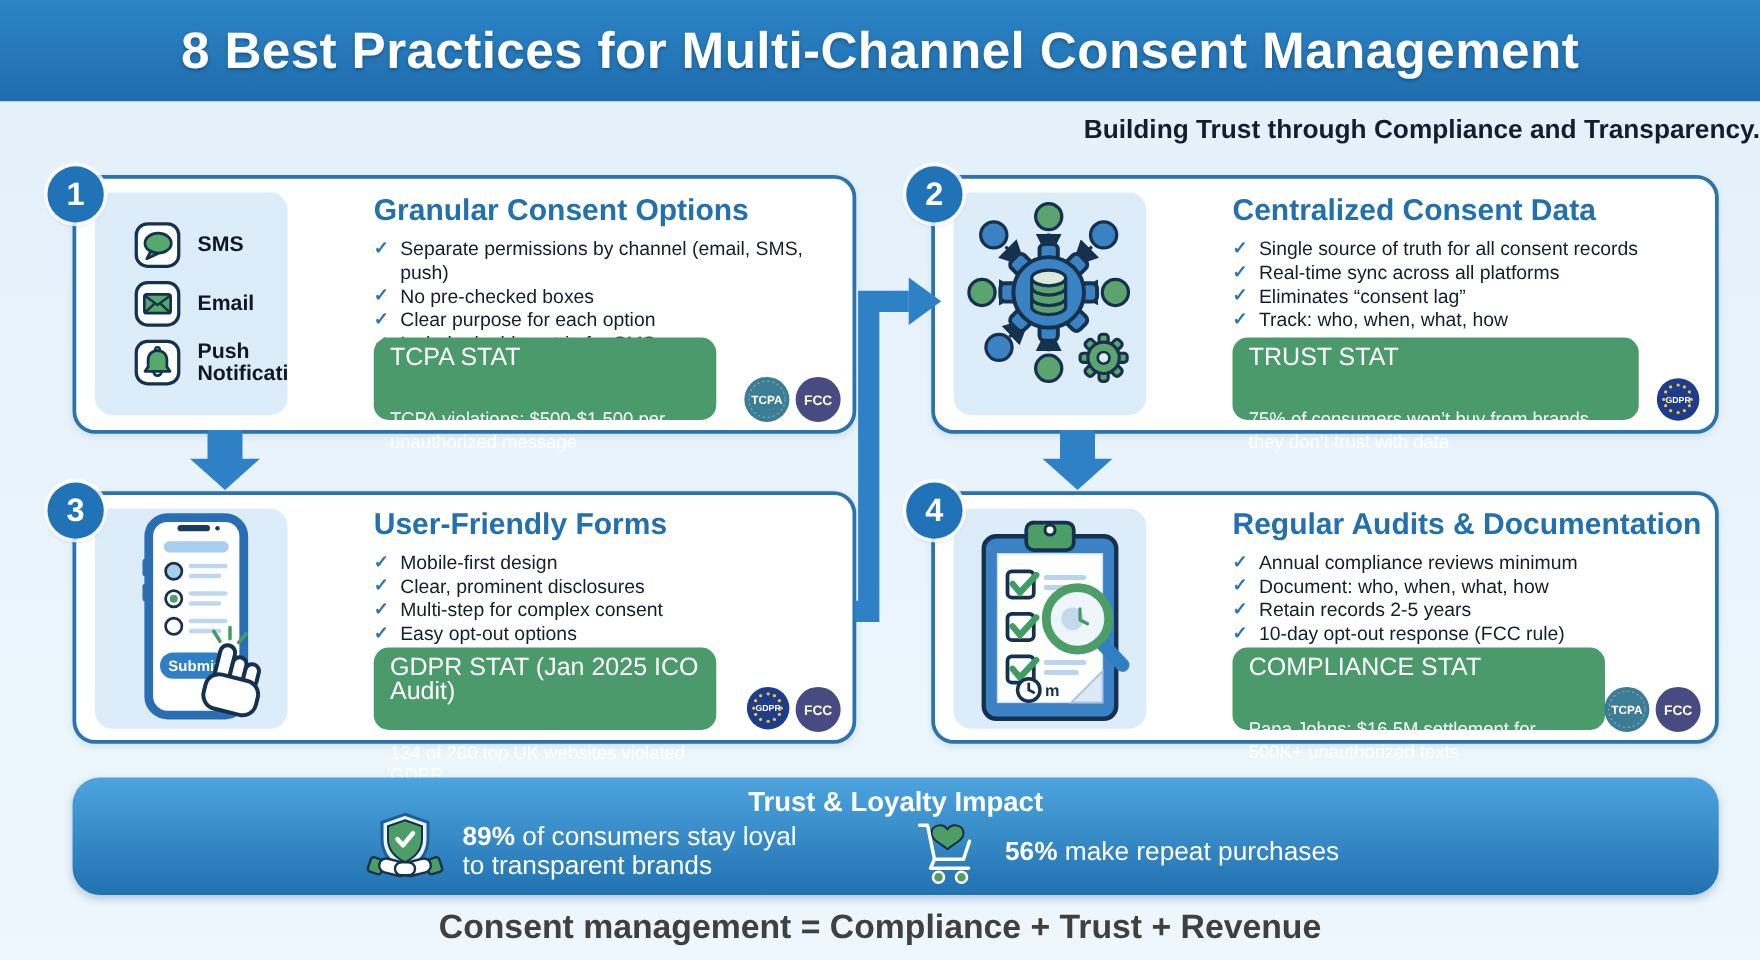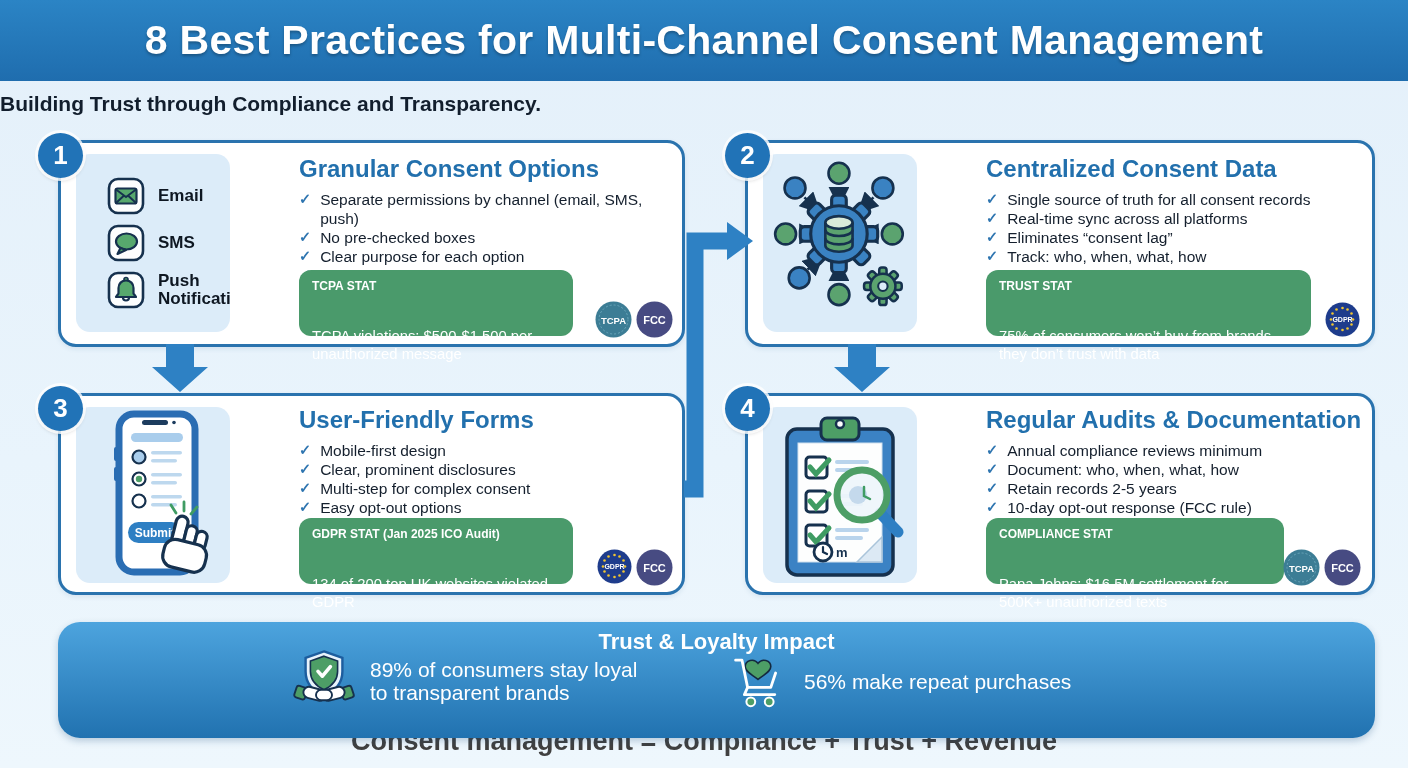--- a/index.html
+++ b/index.html
@@ -7,21 +7,21 @@
     width:1408px;height:768px;position:relative;overflow:hidden;
     background:linear-gradient(180deg,#e4f0fa 0%,#e9f4fc 60%,#eef7fd 100%);
     font-family:"Liberation Sans", sans-serif;
   }
   
   .header{position:absolute;left:0;top:0;width:1408px;height:81px;
     background:linear-gradient(180deg,#2b84c5,#1f6dae);
     display:flex;align-items:center;justify-content:center;}
   .header-title{color:#fff;font-size:41px;font-weight:bold;margin:0;
     text-shadow:0 2px 3px rgba(0,0,0,.28);letter-spacing:.3px;}
-  .subtitle{position:absolute;top:92px;left:0;width:100%;text-align:left;
+  .subtitle{position:absolute;top:92px;left:0;width:100%;text-align:right;
     font-size:21px;font-weight:bold;color:#121e2d;}
   
   .card{position:absolute;background:#fff;border:3px solid #2a73ae;border-radius:18px;
     box-sizing:border-box;box-shadow:0 2px 5px rgba(25,80,130,.10);z-index:2;}
   #card1{left:58px;top:140px;width:627px;height:207px;}
   #card2{left:745px;top:140px;width:630px;height:207px;}
   #card3{left:58px;top:393px;width:627px;height:202px;}
   #card4{left:745px;top:393px;width:630px;height:202px;}
   .numbadge{position:absolute;left:-23px;top:-10px;width:45px;height:45px;border-radius:50%;
     background:#2173b7;color:#fff;font-size:26px;font-weight:bold;
@@ -43,71 +43,71 @@
   .checks li{display:flex;gap:9px;align-items:flex-start;
     font-size:15.5px;color:#141f2d;line-height:19px;}
   .ck{color:#2e75b0;font-weight:bold;font-size:14.5px;line-height:19px;}
   .stat{position:absolute;left:238px;background:#4a9a6b;border-radius:12px;color:#fff;
     padding:7px 13px;box-sizing:border-box;height:66px;}
   #card1 .stat,#card2 .stat{top:127px;}
   #card3 .stat,#card4 .stat{top:122px;}
   #card1 .stat,#card3 .stat{width:274px;}
   #card2 .stat{width:325px;}
   #card4 .stat{width:298px;}
-  .stat-title{font-weight:bold;font-size:12px;line-height:19px;}
+  .stat-title{font-weight:normal;font-size:20px;line-height:19px;}
   .stat-body{font-size:14.8px;line-height:17.5px;margin-top:32px;}
   .badges{position:absolute;display:flex;gap:4px;}
   #card1 .badges{right:9px;bottom:6px;}
   #card2 .badges{right:12px;bottom:7px;}
   #card3 .badges{right:9px;bottom:6px;}
   #card4 .badges{right:11px;bottom:6px;}
   
   .arrows{position:absolute;left:0;top:0;width:1408px;height:768px;pointer-events:none;z-index:5;}
   
-  .banner{position:absolute;left:58px;top:622px;width:1317px;height:116px;border-radius:22px;
+  .banner{position:absolute;left:58px;top:622px;width:1317px;height:94px;border-radius:22px;
     background:linear-gradient(180deg,#4da4de,#2172b0);
     box-shadow:0 3px 7px rgba(20,70,120,.25);z-index:2;}
   .banner-title{text-align:center;color:#fff;font-size:22px;font-weight:bold;padding-top:7px;}
   .bstat{position:absolute;top:27px;display:flex;align-items:center;gap:14px;}
   #bstat1{left:234px;}
   #bstat2{left:668px;}
   .bstat svg{width:64px;height:64px;flex:none;}
   .bstat-text{color:#fff;font-size:21px;line-height:23px;}
-  .bstat-text b{font-weight:normal;margin-top:32px;}
+  .bstat-text b{font-weight:bold;margin-top:32px;}
   
   .footer{position:absolute;top:726px;left:0;width:100%;text-align:center;
     font-size:27px;font-weight:bold;color:#404040;}
 </style>
 </head>
 <body>
 
 <div class="header">
   <h1 class="header-title">8 Best Practices for Multi-Channel Consent Management</h1>
 </div>
 <div class="subtitle">Building Trust through Compliance and Transparency.</div>
 
 <div class="card" id="card1">
   <div class="numbadge">1</div>
   <div class="panel">
     <div class="channel-list">
       <div class="channel">
         <svg viewBox="0 0 40 40">
           <rect x="3" y="3" width="34" height="34" rx="9" fill="#fdfefe" stroke="#16314e" stroke-width="2.6"></rect>
+          <ellipse cx="20.5" cy="18.5" rx="10.5" ry="8" fill="#57a86d" stroke="#16314e" stroke-width="2.2"></ellipse>
+          <path d="M14.5 25 L11.5 31 L20 27 Z" fill="#57a86d" stroke="#16314e" stroke-width="2.2" stroke-linejoin="round"></path>
+        </svg>
+        <span class="channel-label">SMS</span>
+      </div>
+      <div class="channel">
+        <svg viewBox="0 0 40 40">
+          <rect x="3" y="3" width="34" height="34" rx="9" fill="#fdfefe" stroke="#16314e" stroke-width="2.6"></rect>
           <rect x="9.5" y="12.5" width="21" height="15" rx="2" fill="#57a86d" stroke="#16314e" stroke-width="2.2"></rect>
           <path d="M10 13.5 L20 21 L30 13.5 M10 27 L17 20.5 M30 27 L23 20.5" fill="none" stroke="#16314e" stroke-width="2" stroke-linecap="round"></path>
         </svg>
         <span class="channel-label">Email</span>
-      </div>
-      <div class="channel">
-        <svg viewBox="0 0 40 40">
-          <rect x="3" y="3" width="34" height="34" rx="9" fill="#fdfefe" stroke="#16314e" stroke-width="2.6"></rect>
-          <ellipse cx="20.5" cy="18.5" rx="10.5" ry="8" fill="#57a86d" stroke="#16314e" stroke-width="2.2"></ellipse>
-          <path d="M14.5 25 L11.5 31 L20 27 Z" fill="#57a86d" stroke="#16314e" stroke-width="2.2" stroke-linejoin="round"></path>
-        </svg>
-        <span class="channel-label">SMS</span>
       </div>
       <div class="channel">
         <svg viewBox="0 0 40 40">
           <rect x="3" y="3" width="34" height="34" rx="9" fill="#fdfefe" stroke="#16314e" stroke-width="2.6"></rect>
           <circle cx="20" cy="9.5" r="2" fill="#57a86d" stroke="#16314e" stroke-width="1.6"></circle>
           <path d="M20 10.5 c4.5 0 7.5 3.2 7.5 7.5 v5.5 l2.5 3.5 H10 l2.5 -3.5 v-5.5 c0 -4.3 3 -7.5 7.5 -7.5 Z" fill="#57a86d" stroke="#16314e" stroke-width="2.2" stroke-linejoin="round"></path>
           <path d="M17 27.5 a3 3 0 0 0 6 0" fill="none" stroke="#16314e" stroke-width="2.2"></path>
         </svg>
         <span class="channel-label">Push Notification</span>
       </div>

